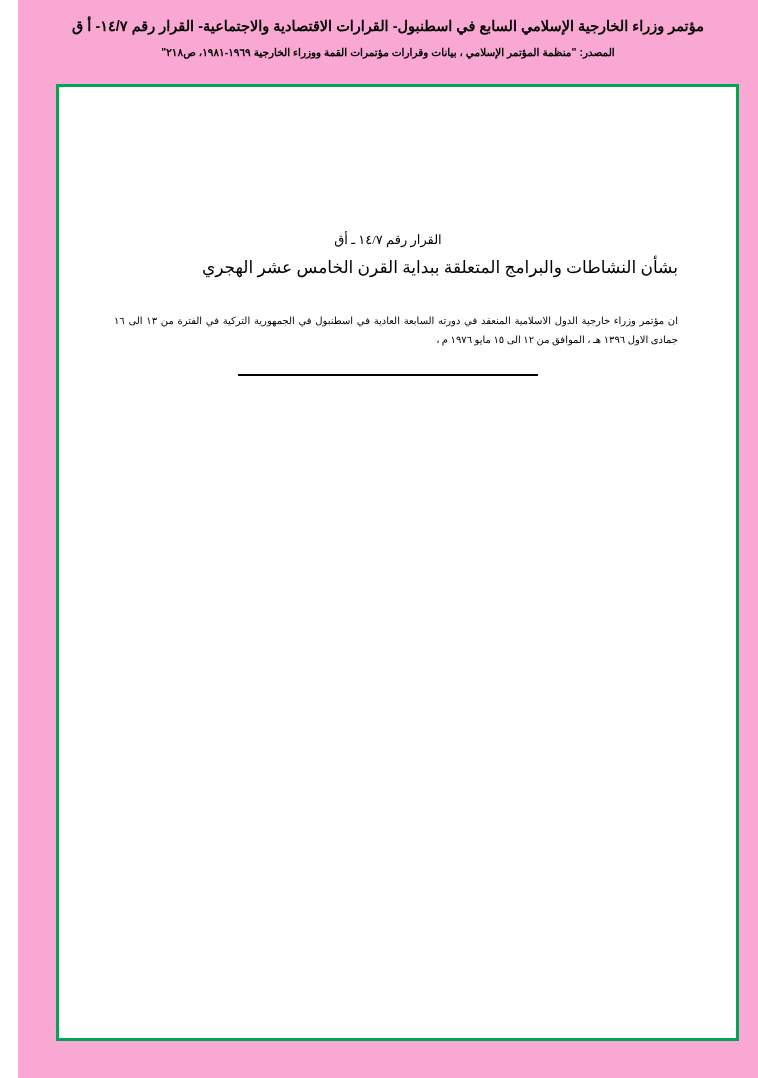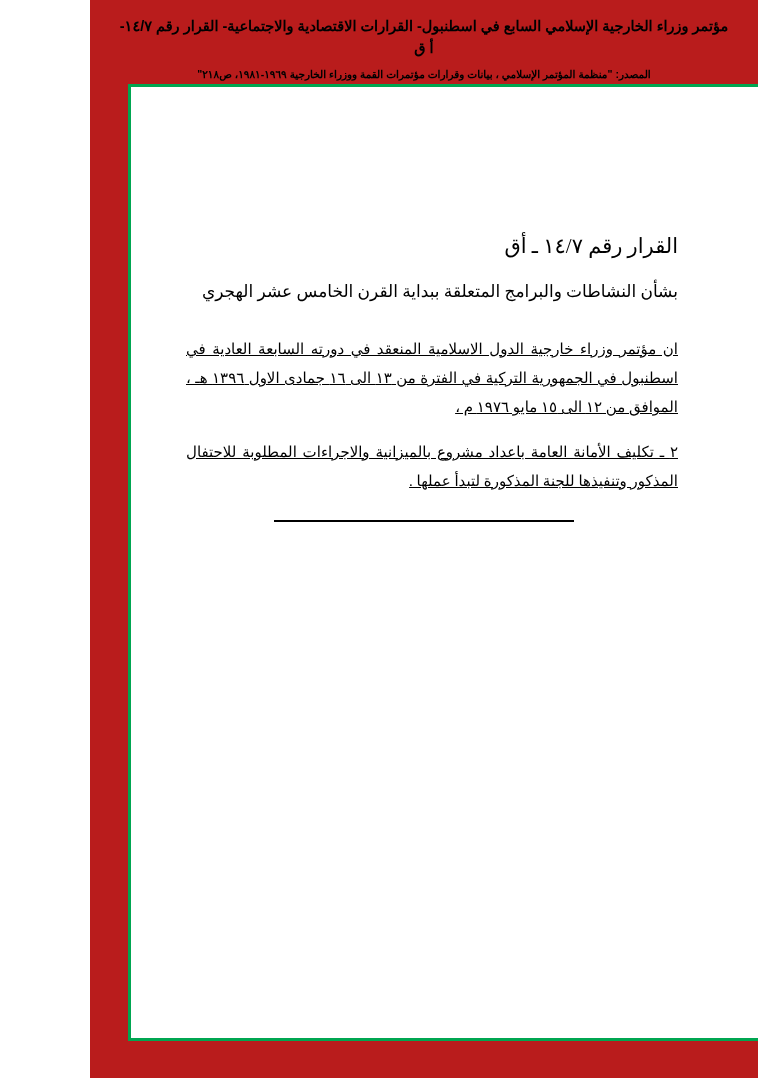--- a/index.html
+++ b/index.html
@@ -2,23 +2,23 @@
 <html lang="ar" dir="rtl"><head>
 <meta charset="utf-8">
 <style>
   html, body {
     margin: 0;
     padding: 0;
     background: #ffffff;
   }
   .page {
     position: relative;
-    width: 668px;
+    width: 740px;
     height: 1078px;
-    background: #b91c1c;
+    background: #f9a8d4;
     font-family: "Liberation Serif", "DejaVu Serif", serif;
     overflow: hidden;
     box-sizing: border-box;
   }
   .header-block {
     padding: 16px 28px 0 28px;
     text-align: center;
   }
   .header-title {
     font-family: "Liberation Sans", sans-serif;
@@ -48,40 +48,39 @@
   }
   .doc-body {
     position: absolute;
     left: 80px;
     right: 80px;
     top: 230px;
     text-align: justify;
     color: #000000;
   }
   .decision-no {
-    text-align: right;
-    font-size: 21px;
+    text-align: center;
+    font-size: 13px;
     line-height: 1.6;
-    margin-bottom: 14px;
+    margin-bottom: 3px;
     letter-spacing: 0.3px;
   }
   .decision-subject {
     text-align: right;
     font-size: 17px;
     line-height: 1.6;
     margin-bottom: 30px;
     letter-spacing: 0.3px;
   }
   p.para {
-    font-size: 15px;
+    font-size: 10px;
     line-height: 1.95;
     margin: 0 0 15px 16px;
     text-align: justify;
     text-justify: inter-word;
-    text-decoration: underline;
   }
   p.para.indent {
     text-indent: 26px;
   }
   p.para.bold-lead {
     font-weight: bold;
   }
   .short {
     text-align: right;
     margin-bottom: 16px;
@@ -116,21 +115,20 @@
 
     <div class="decision-no">القرار رقم ١٤/٧ ـ أق</div>
     <div class="decision-subject">بشأن النشاطات والبرامج المتعلقة ببداية القرن الخامس عشر الهجري</div>
 
     <p class="para">ان مؤتمر وزراء خارجية الدول الاسلامية المنعقد في دورته السابعة العادية في اسطنبول في الجمهورية التركية في الفترة من ١٣ الى ١٦ جمادى الاول ١٣٩٦ هـ ، الموافق من ١٢ الى ١٥ مايو ١٩٧٦ م ،</p>
 
 
 
 
 
-    <p class="para">٢ ـ تكليف الأمانة العامة باعداد مشروع بالميزانية والاجراءات المطلوبة للاحتفال المذكور  وتنفيذها للجنة المذكورة لتبدأ عملها .</p>
 
     <div class="rule-wrap">
       <div class="rule"></div>
     </div>
 
   </div>
 
 </div>
 
 </body></html>

